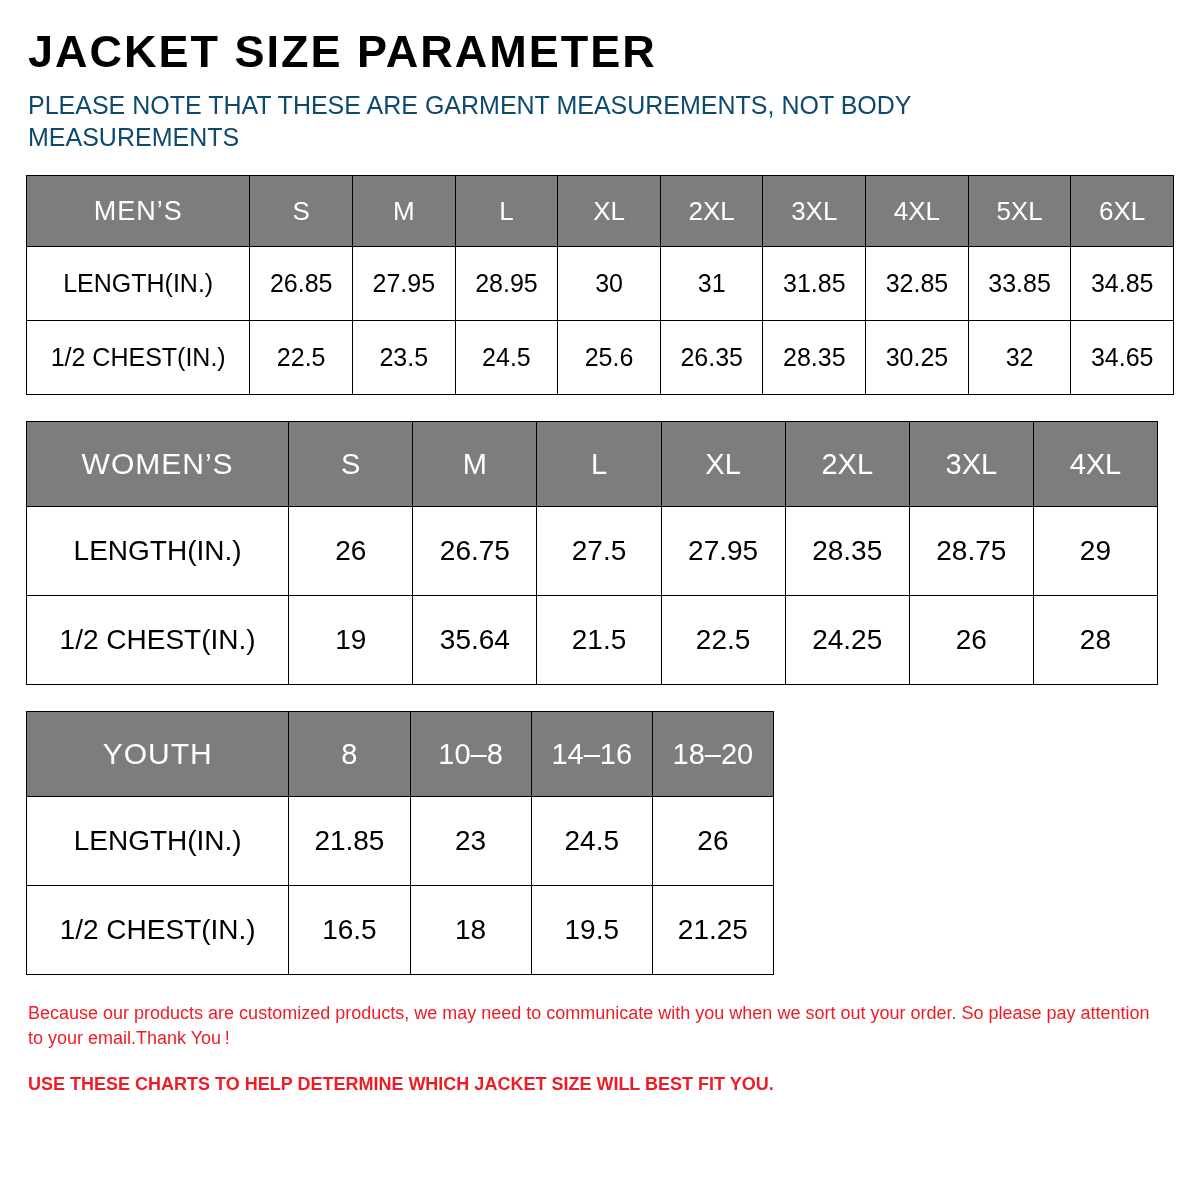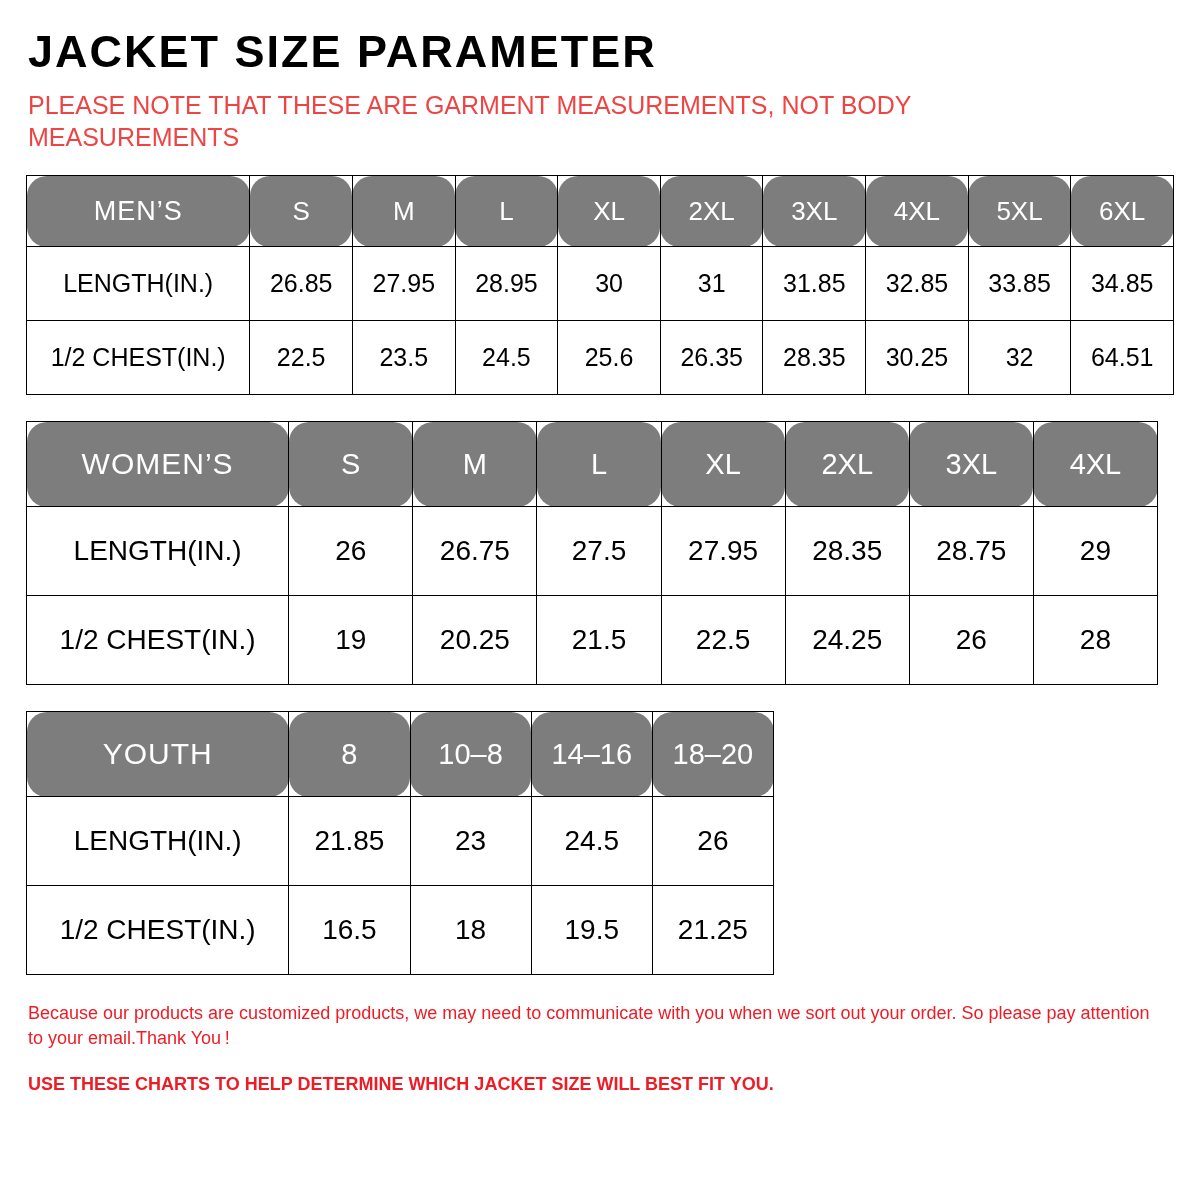--- a/index.html
+++ b/index.html
@@ -23,21 +23,21 @@
   }
   .title {
     font-size: 45px;
     font-weight: bold;
     letter-spacing: 2px;
     line-height: 1.05;
     margin: 0 0 14px 2px;
     color: #000;
   }
   .note {
-    color: #ef4444;
+    color: #0c4a6e;
     font-size: 25px;
     line-height: 1.28;
     margin: 0 0 22px 2px;
     max-width: 920px;
   }
   table.size {
     border-collapse: collapse;
     table-layout: fixed;
     margin-bottom: 26px;
   }
@@ -49,21 +49,20 @@
     color: #000;
     background: #ffffff;
     padding: 0;
     height: 73px;
   }
   table.size tr.head td {
     background: #7d7d7d;
     color: #ffffff;
     font-weight: normal;
     height: 70px;
-    border-radius: 20px;
   }
   table.size tr.head td.cat {
     font-size: 28px;
     letter-spacing: 1px;
   }
   table.size td.rowlabel {
     font-size: 25px;
     text-align: center;
   }
   
@@ -155,21 +154,21 @@
       <tr>
         <td class="rowlabel">1/2 CHEST(IN.)</td>
         <td>22.5</td>
         <td>23.5</td>
         <td>24.5</td>
         <td>25.6</td>
         <td>26.35</td>
         <td>28.35</td>
         <td>30.25</td>
         <td>32</td>
-        <td>64.51</td>
+        <td>34.65</td>
       </tr>
     </tbody>
   </table>
 
   <table class="size" id="table-womens">
     <colgroup>
       <col class="lbl">
         <col class="v">
         <col class="v">
         <col class="v">
@@ -195,21 +194,21 @@
         <td>26.75</td>
         <td>27.5</td>
         <td>27.95</td>
         <td>28.35</td>
         <td>28.75</td>
         <td>29</td>
       </tr>
       <tr>
         <td class="rowlabel">1/2 CHEST(IN.)</td>
         <td>19</td>
-        <td>20.25</td>
+        <td>35.64</td>
         <td>21.5</td>
         <td>22.5</td>
         <td>24.25</td>
         <td>26</td>
         <td>28</td>
       </tr>
     </tbody>
   </table>
 
   <table class="size" id="table-youth">

